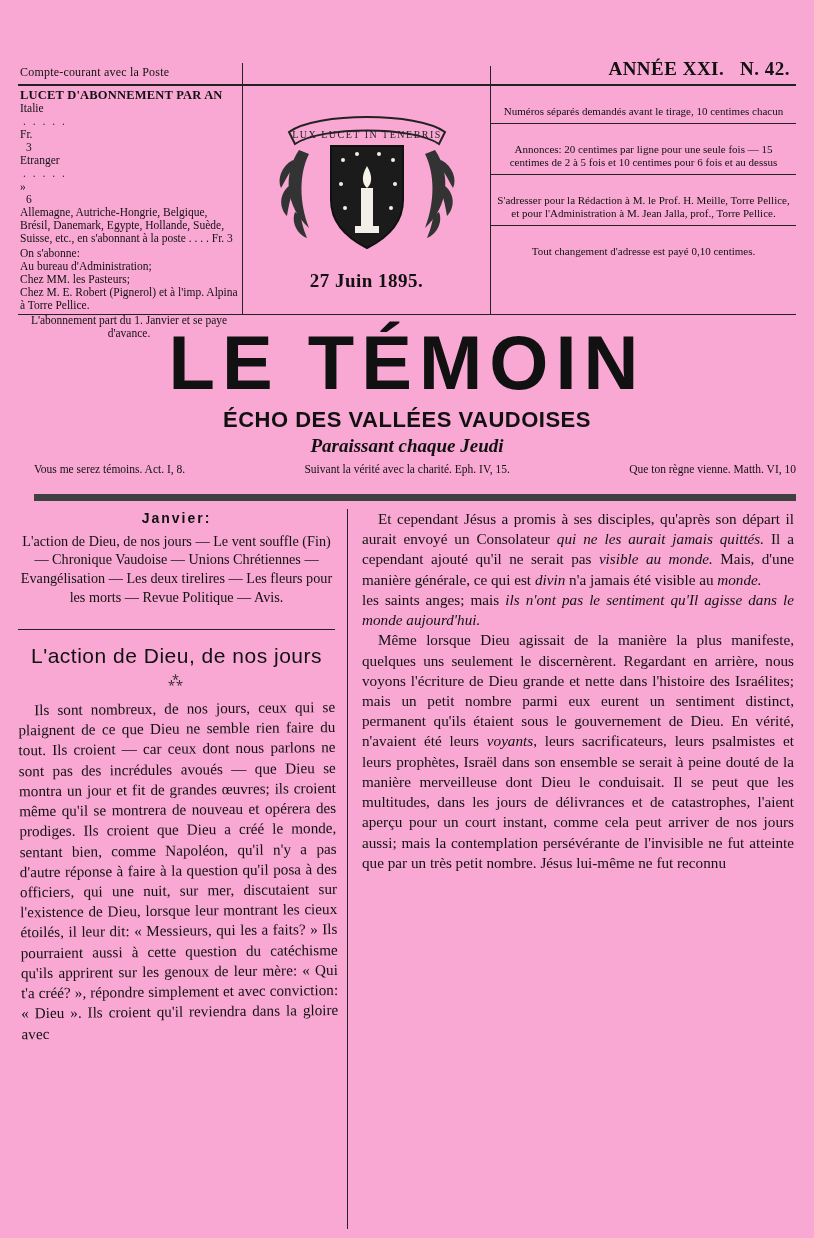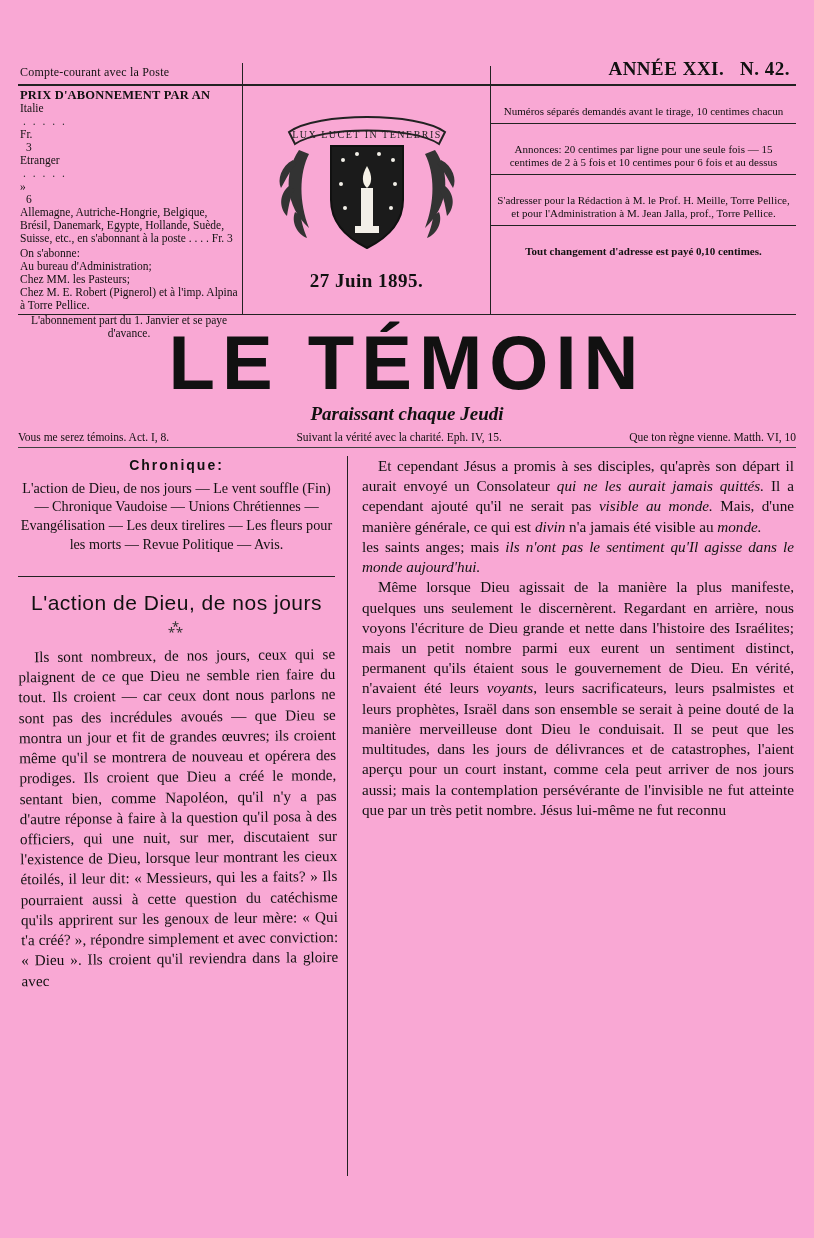--- a/index.html
+++ b/index.html
@@ -106,21 +106,21 @@
     letter-spacing: .5px;
     padding-top: 2px;
   }
   .ann-box {
     border-bottom: 1px solid #222;
     padding: 3px 4px 5px 4px;
     font-size: 11px;
     line-height: 1.18;
     margin-top: 16px;
   }
-  .ann-box.last { border-bottom: none; font-weight: bold; }
+  .ann-box.last { border-bottom: none; }
 
   
   .title-wrap {
     text-align: center;
     padding-top: 6px;
   }
   .paper-title {
     font-family: "Liberation Sans", sans-serif;
     font-size: 76px;
     font-weight: bold;
@@ -139,23 +139,23 @@
     font-family: "Liberation Serif", serif;
     font-size: 19px;
     font-weight: bold;
     margin: 2px 0 6px 0;
     font-style: italic;
   }
   .verses {
     display: flex;
     justify-content: space-between;
     font-size: 11.5px;
-    border-bottom: 1px solid #404040;
-    padding-bottom: 4px;
-    margin: 0 0 0 0;
+    border-bottom: 7px solid #404040;
+    padding-bottom: 19px;
+    margin: 0 0 0 16px;
   }
 
   
   .columns {
     display: flex;
     margin-top: 8px;
     height: 720px;
   }
   .col {
     box-sizing: border-box;
@@ -223,21 +223,21 @@
       <div class="annee">
         <span>ANNÉE XXI.</span>
         &nbsp;&nbsp;<span>N. 42.</span>
       </div>
     </div>
   </div>
 
   <div class="masthead">
 
     <div class="mast-col mast-left">
-      <div class="prix-title">PRIX D'ABONNEMENT PAR AN</div>
+      <div class="prix-title">LUCET D'ABONNEMENT PAR AN</div>
       <div class="price-line">
         <span>Italie</span>
         <span class="dots">. . . . .</span>
         <span>Fr.</span>
         <span style="padding-left:6px">3</span>
       </div>
       <div class="price-line">
         <span>Etranger</span>
         <span class="dots">. . . . .</span>
         <span>»</span>
@@ -292,32 +292,33 @@
     <div class="mast-col mast-right" style="padding:0">
       <div class="ann-box">Numéros séparés demandés avant le tirage, 10 centimes chacun</div>
       <div class="ann-box">Annonces: 20 centimes par ligne pour une seule fois — 15 centimes de 2 à 5 fois et 10 centimes pour 6 fois et au dessus</div>
       <div class="ann-box">S'adresser pour la Rédaction à M. le Prof. H. Meille, Torre Pellice, et pour l'Administration à M. Jean Jalla, prof., Torre Pellice.</div>
       <div class="ann-box last">Tout changement d'adresse est payé 0,10 centimes.</div>
     </div>
   </div>
 
   <div class="title-wrap">
     <div class="paper-title">LE TÉMOIN</div>
+    <div class="subtitle">ÉCHO DES VALLÉES VAUDOISES</div>
     <div class="subtitle2">Paraissant chaque Jeudi</div>
   </div>
   <div class="verses">
     <span>Vous me serez témoins. Act. I, 8.</span>
     <span>Suivant la vérité avec la charité. Eph. IV, 15.</span>
     <span>Que ton règne vienne. Matth. VI, 10</span>
   </div>
 
   <div class="columns">
 
     <div class="col col-left">
-      <div class="sommaire-head">Chronique:</div>
+      <div class="sommaire-head">Janvier:</div>
       <div class="sommaire-body">L'action de Dieu, de nos jours — Le vent souffle (Fin) — Chronique Vaudoise — Unions Chrétiennes — Evangélisation — Les deux tirelires — Les fleurs pour les morts — Revue Politique — Avis.</div>
       <div class="article-title">L'action de Dieu, de nos jours</div>
       <div class="orn">⁂</div>
       <p class="body skewed">Ils sont nombreux, de nos jours, ceux qui se plaignent de ce que Dieu ne semble rien faire du tout. Ils croient — car ceux dont nous parlons ne sont pas des incrédules avoués — que Dieu se montra un jour et fit de grandes œuvres; ils croient même qu'il se montrera de nouveau et opérera des prodiges. Ils croient que Dieu a créé le monde, sentant bien, comme Napoléon, qu'il n'y a pas d'autre réponse à faire à la question qu'il posa à des officiers, qui une nuit, sur mer, discutaient sur l'existence de Dieu, lorsque leur montrant les cieux étoilés, il leur dit: « Messieurs, qui les a faits? » Ils pourraient aussi à cette question du catéchisme qu'ils apprirent sur les genoux de leur mère: « Qui t'a créé? », répondre simplement et avec conviction: « Dieu ». Ils croient qu'il reviendra dans la gloire avec</p>
     </div>
 
     <div class="col col-right">
       <p class="body">Et cependant Jésus a promis à ses disciples, qu'après son départ il aurait envoyé un Consolateur <i>qui ne les aurait jamais quittés.</i> Il a cependant ajouté qu'il ne serait pas <i>visible au monde.</i> Mais, d'une manière générale, ce qui est <i>divin</i> n'a jamais été visible au <i>monde.</i></p>
       <p class="body cont">les saints anges; mais <i>ils n'ont pas le sentiment qu'Il agisse dans le monde aujourd'hui.</i></p>
       <p class="body">Même lorsque Dieu agissait de la manière la plus manifeste, quelques uns seulement le discernèrent. Regardant en arrière, nous voyons l'écriture de Dieu grande et nette dans l'histoire des Israélites; mais un petit nombre parmi eux eurent un sentiment distinct, permanent qu'ils étaient sous le gouvernement de Dieu. En vérité, n'avaient été leurs <i>voyants</i>, leurs sacrificateurs, leurs psalmistes et leurs prophètes, Israël dans son ensemble se serait à peine douté de la manière merveilleuse dont Dieu le conduisait. Il se peut que les multitudes, dans les jours de délivrances et de catastrophes, l'aient aperçu pour un court instant, comme cela peut arriver de nos jours aussi; mais la contemplation persévérante de l'invisible ne fut atteinte que par un très petit nombre. Jésus lui-même ne fut reconnu</p>

